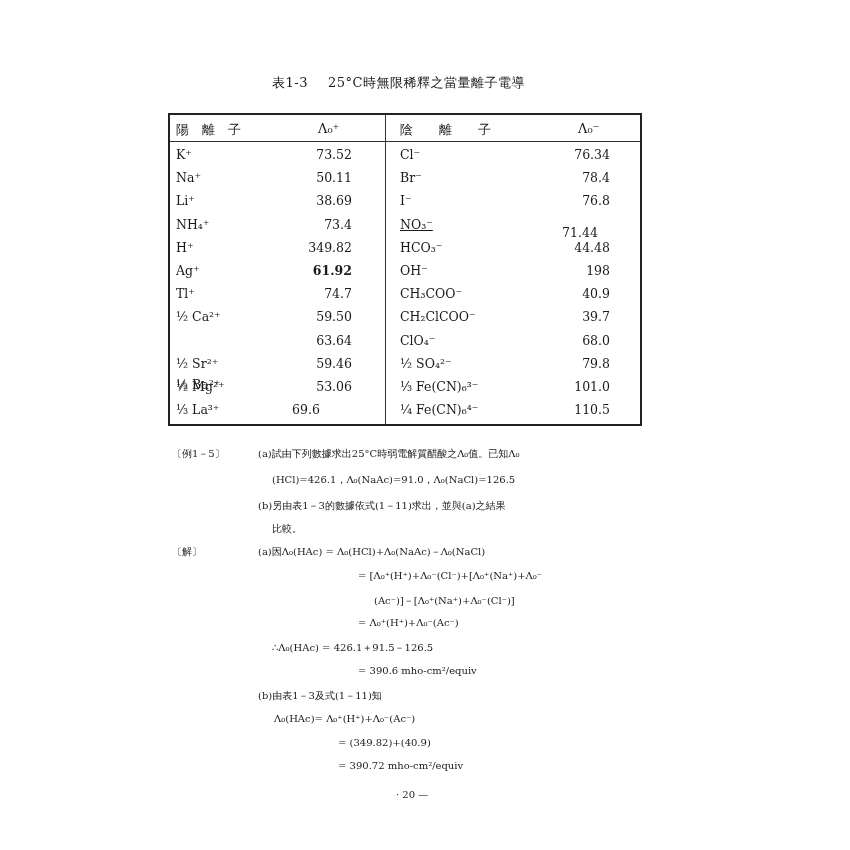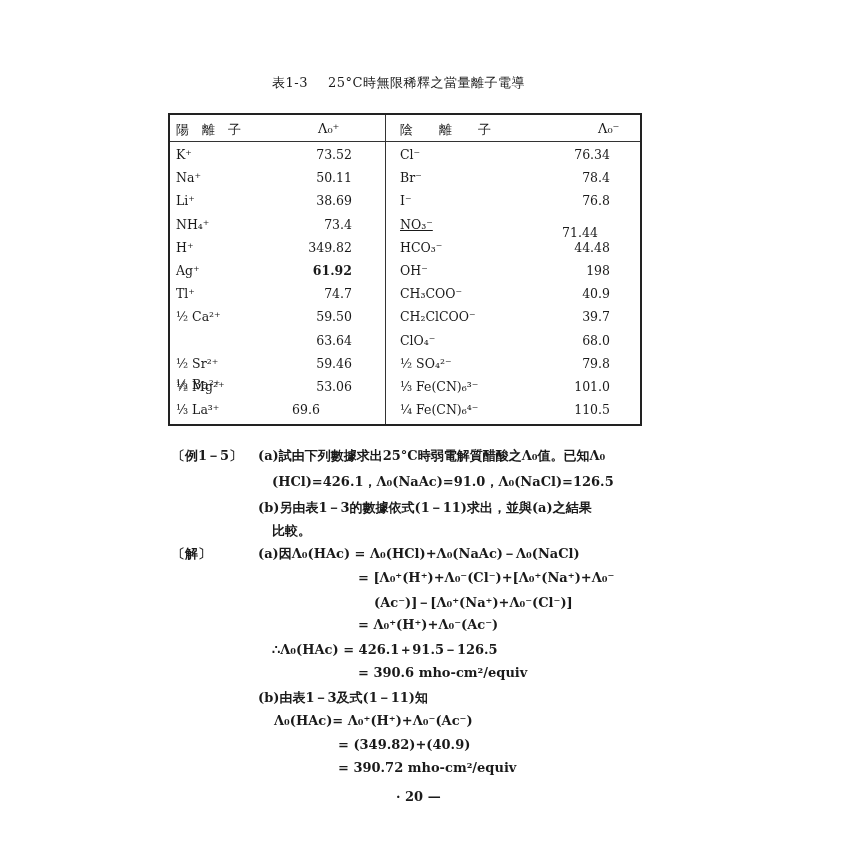--- a/index.html
+++ b/index.html
@@ -13,36 +13,36 @@
 
   .table {
     position:absolute; left:168px; top:113px; width:474px; height:313px;
     border:2px solid #222; border-right-width:2px; box-sizing:border-box;
   }
   .table .vdiv { position:absolute; left:215px; top:0; bottom:0; border-left:1px solid #333; }
   .table .hdiv { position:absolute; left:0; right:0; top:26px; border-top:1px solid #333; }
   .cell { position:absolute; font-size:12.5px; white-space:nowrap; }
   .hdr { top:6px; font-size:13px; }
 
-  .txt { font-size:13px;font-weight:bold; }
+  .txt { font-size:10px; }
 </style>
 </head>
 <body>
 
 <div class="abs title">
   <span class="tno">表1-3</span><span>25°C時無限稀釋之當量離子電導</span>
 </div>
 
 <div class="table">
   <div class="vdiv"></div>
   <div class="hdiv"></div>
   <span class="cell hdr" style="left:6px;">陽　離　子</span>
   <span class="cell hdr" style="left:148px;">Λ₀⁺</span>
   <span class="cell hdr" style="left:230px;">陰　　離　　子</span>
-  <span class="cell hdr" style="left:428px;">Λ₀⁻</span>
+  <span class="cell hdr" style="left:408px;">Λ₀⁻</span>
   <div id="rows">
       <span class="cell" style="top: 32px; left: 6px;">K⁺</span>
       <span class="cell" style="top: 32px; left: 122px; width: 60px; text-align: right;">73.52</span>
       <span class="cell" style="top: 32px; left: 230px;">Cl⁻</span>
       <span class="cell" style="top: 32px; left: 380px; width: 60px; text-align: right;">76.34</span>
       <span class="cell" style="top: 55.2px; left: 6px;">Na⁺</span>
       <span class="cell" style="top: 55.2px; left: 122px; width: 60px; text-align: right;">50.11</span>
       <span class="cell" style="top: 55.2px; left: 230px;">Br⁻</span>
       <span class="cell" style="top: 55.2px; left: 380px; width: 60px; text-align: right;">78.4</span>
       <span class="cell" style="top: 78.4px; left: 6px;">Li⁺</span>

